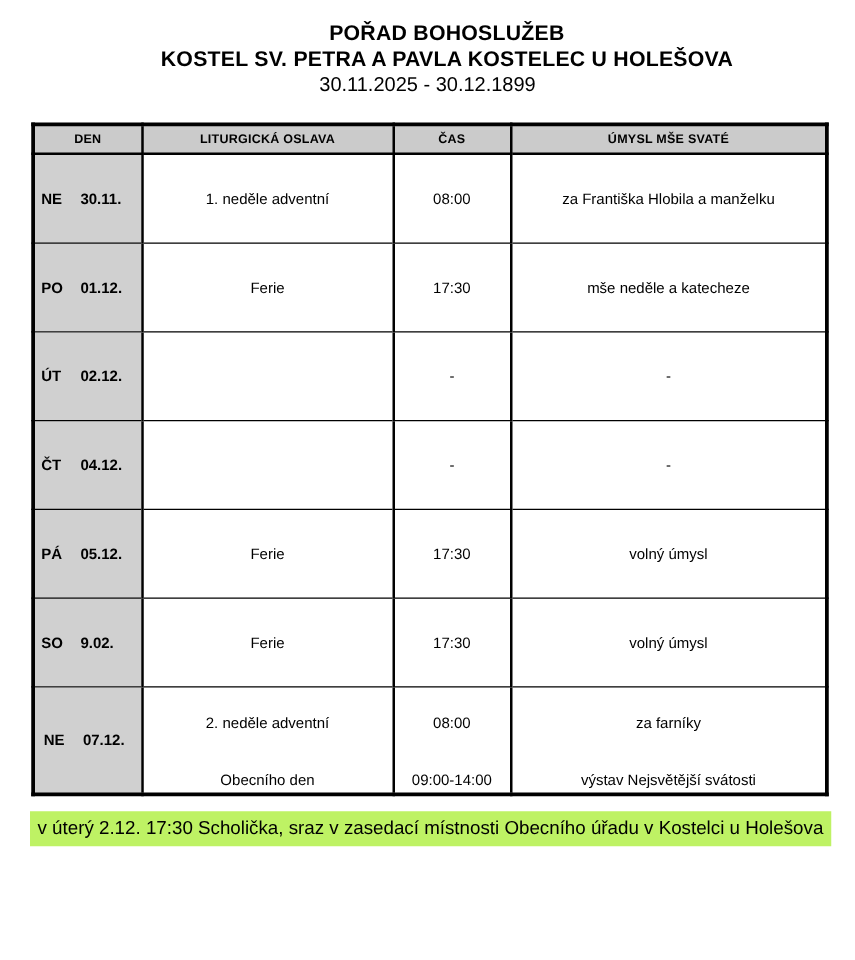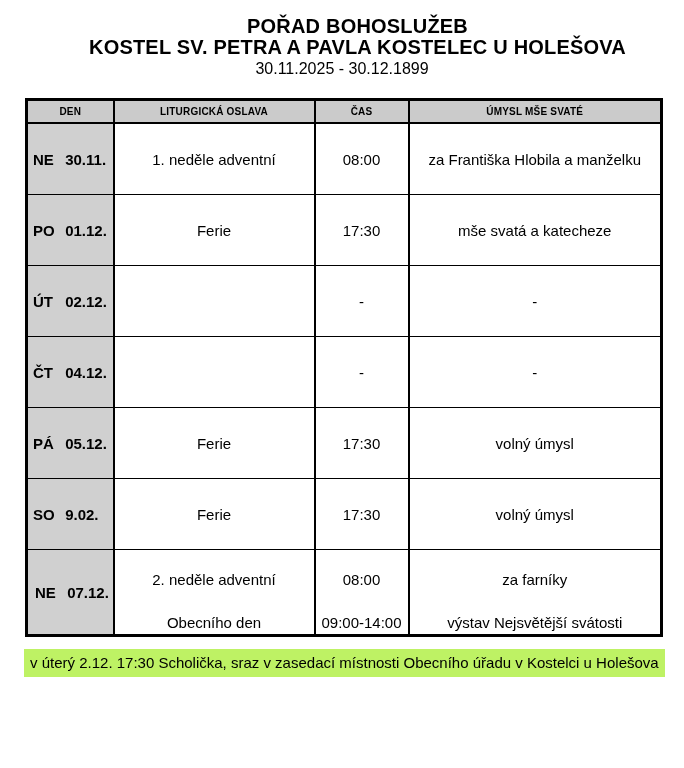--- a/index.html
+++ b/index.html
@@ -17,21 +17,21 @@
     height: 768px;
     overflow: hidden;
     position: relative;
   }
   .title-block {
     padding-top: 16px;
     text-align: center;
     line-height: 21px;
   }
   .title-line {
-    font-size: 20px;
+    font-size: 17px;
     font-weight: bold;
     letter-spacing: 0.2px;
     padding-left: 31px;
   }
   .date-line {
     font-size: 16px;
     font-weight: normal;
   }
   table.schedule {
     border-collapse: collapse;
@@ -54,21 +54,21 @@
     text-align: center;
     border-left: 2px solid #000;
     border-right: 2px solid #000;
     border-bottom: 2px solid #000;
     letter-spacing: 0.2px;
   }
   td {
     border: 1px solid #000;
     border-left-width: 2px;
     border-right-width: 2px;
-    font-size: 15px;
+    font-size: 12px;
     vertical-align: middle;
     padding: 2px 4px;
     overflow: hidden;
   }
   tr.data-row td { height: 66px; }
   tr.data-row.last td { height: 84px; padding: 0 2px; }
 
   td.day-cell {
     background: #d0d0d0;
     font-weight: bold;
@@ -140,21 +140,21 @@
         <td class="center">08:00</td>
         <td class="center">za Františka Hlobila a manželku</td>
       </tr>
       <tr class="data-row">
         <td class="day-cell">
           <span class="day-abbr">PO</span>
           <span class="day-date">01.12.</span>
         </td>
         <td class="center">Ferie</td>
         <td class="center">17:30</td>
-        <td class="center">mše svatá a katecheze</td>
+        <td class="center">mše neděle a katecheze</td>
       </tr>
       <tr class="data-row">
         <td class="day-cell">
           <span class="day-abbr">ÚT</span>
           <span class="day-date">02.12.</span>
         </td>
         <td class="center"></td>
         <td class="center">-</td>
         <td class="center">-</td>
       </tr>

